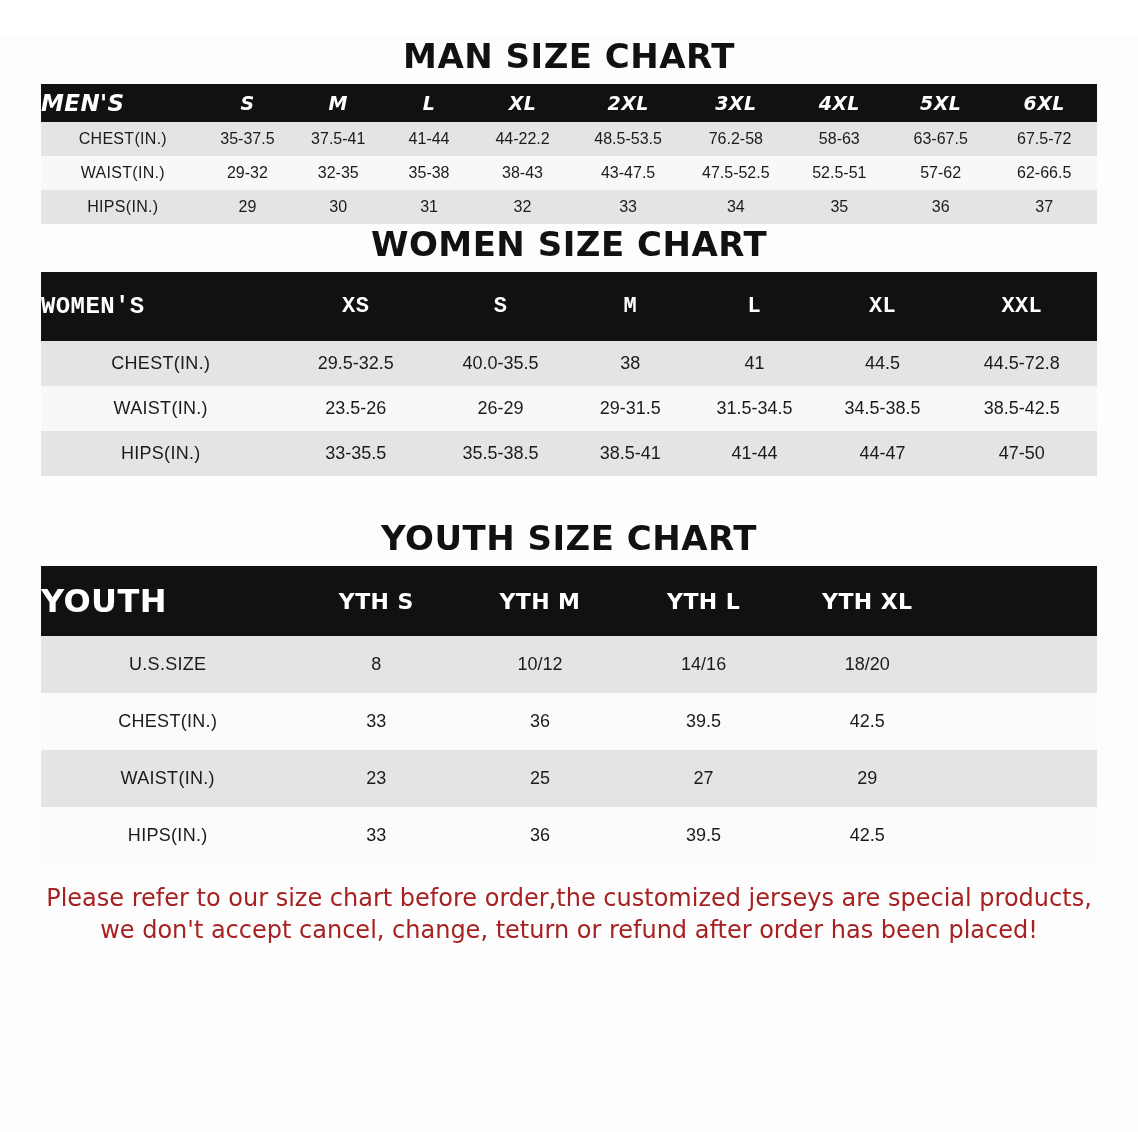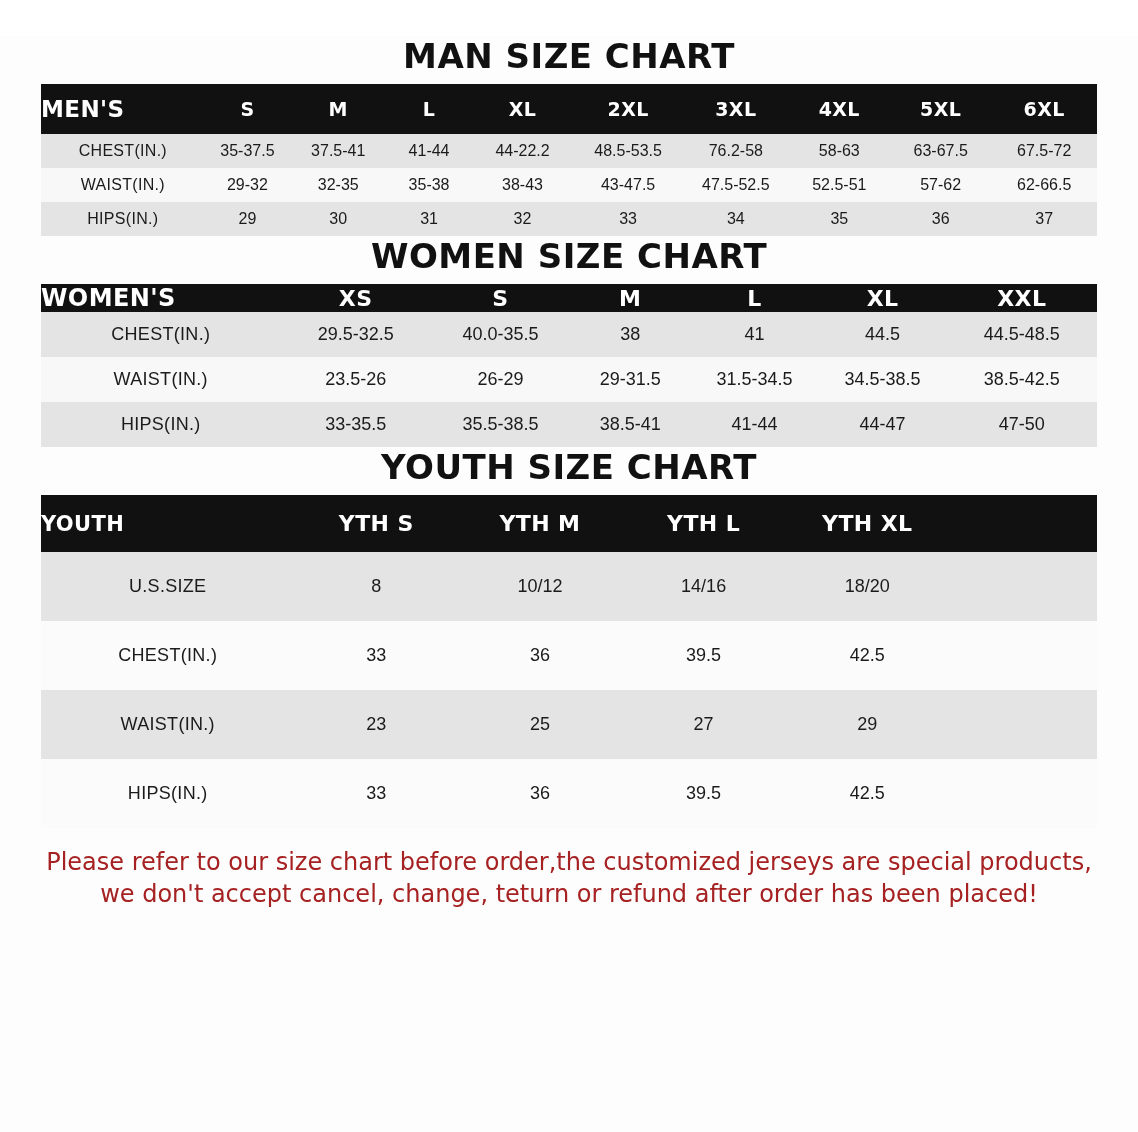--- a/index.html
+++ b/index.html
@@ -41,21 +41,21 @@
   .section-title {
     text-align: center;
     font-family: "DejaVu Sans", sans-serif;
     font-weight: bold;
     font-size: 34px;
     color: #111111;
     letter-spacing: 0.5px;
   }
   #man-title { margin-top: 36px; }
   #women-title { }
-  #youth-title { }
+  #youth-title { margin-top: 42px; }
 
   
   .table-wrap {
     margin: 0 auto;
     width: 1056px;
   }
   table {
     border-collapse: collapse;
     width: 100%;
     table-layout: fixed;
@@ -84,33 +84,33 @@
   }
   tbody td.rowhead {
     text-align: center;
     font-size: 17px;
     letter-spacing: 0.3px;
   }
   tbody tr.odd td { background: #e4e4e4; }
   tbody tr.even td { background: #f8f8f8; }
 
   
-  #man-table thead th { font-size: 19px; padding: 12px 0; }
+  #man-table thead th { font-size: 19px; padding: 6px 0; font-style: italic; }
   #man-table thead th.rowhead { font-size: 23px; }
   #man-table tbody td { font-size: 16px; padding: 8px 0; }
 
   
-  #women-table thead th { font-size: 22px; padding: 0 0; }
+  #women-table thead th { font-size: 22px; padding: 21px 0; font-family: Liberation Mono, monospace; }
   #women-table thead th.rowhead { font-size: 24px; }
   #women-table tbody td { font-size: 18px; padding: 12px 0; }
 
   
   #youth-table thead th { font-size: 22px; padding: 16px 0; }
-  #youth-table thead th.rowhead { font-size: 21px; }
-  #youth-table tbody td { font-size: 18px; padding: 24px 0; }
+  #youth-table thead th.rowhead { font-size: 32px; }
+  #youth-table tbody td { font-size: 18px; padding: 18px 0; }
   #youth-table tbody tr.odd td { background: #e4e4e4; }
   #youth-table tbody tr.even td { background: #fbfbfb; }
 
   .spacer-8 { height: 8px; }
 
   
   .note {
     margin: 18px auto 0 auto;
     width: 1056px;
     text-align: center;
@@ -223,21 +223,21 @@
         </tr>
       </thead>
       <tbody>
         <tr class="odd">
           <td class="rowhead">CHEST(IN.)</td>
           <td>29.5-32.5</td>
           <td>40.0-35.5</td>
           <td>38</td>
           <td>41</td>
           <td>44.5</td>
-          <td>44.5-48.5</td>
+          <td>44.5-72.8</td>
         </tr>
         <tr class="even">
           <td class="rowhead">WAIST(IN.)</td>
           <td>23.5-26</td>
           <td>26-29</td>
           <td>29-31.5</td>
           <td>31.5-34.5</td>
           <td>34.5-38.5</td>
           <td>38.5-42.5</td>
         </tr>

